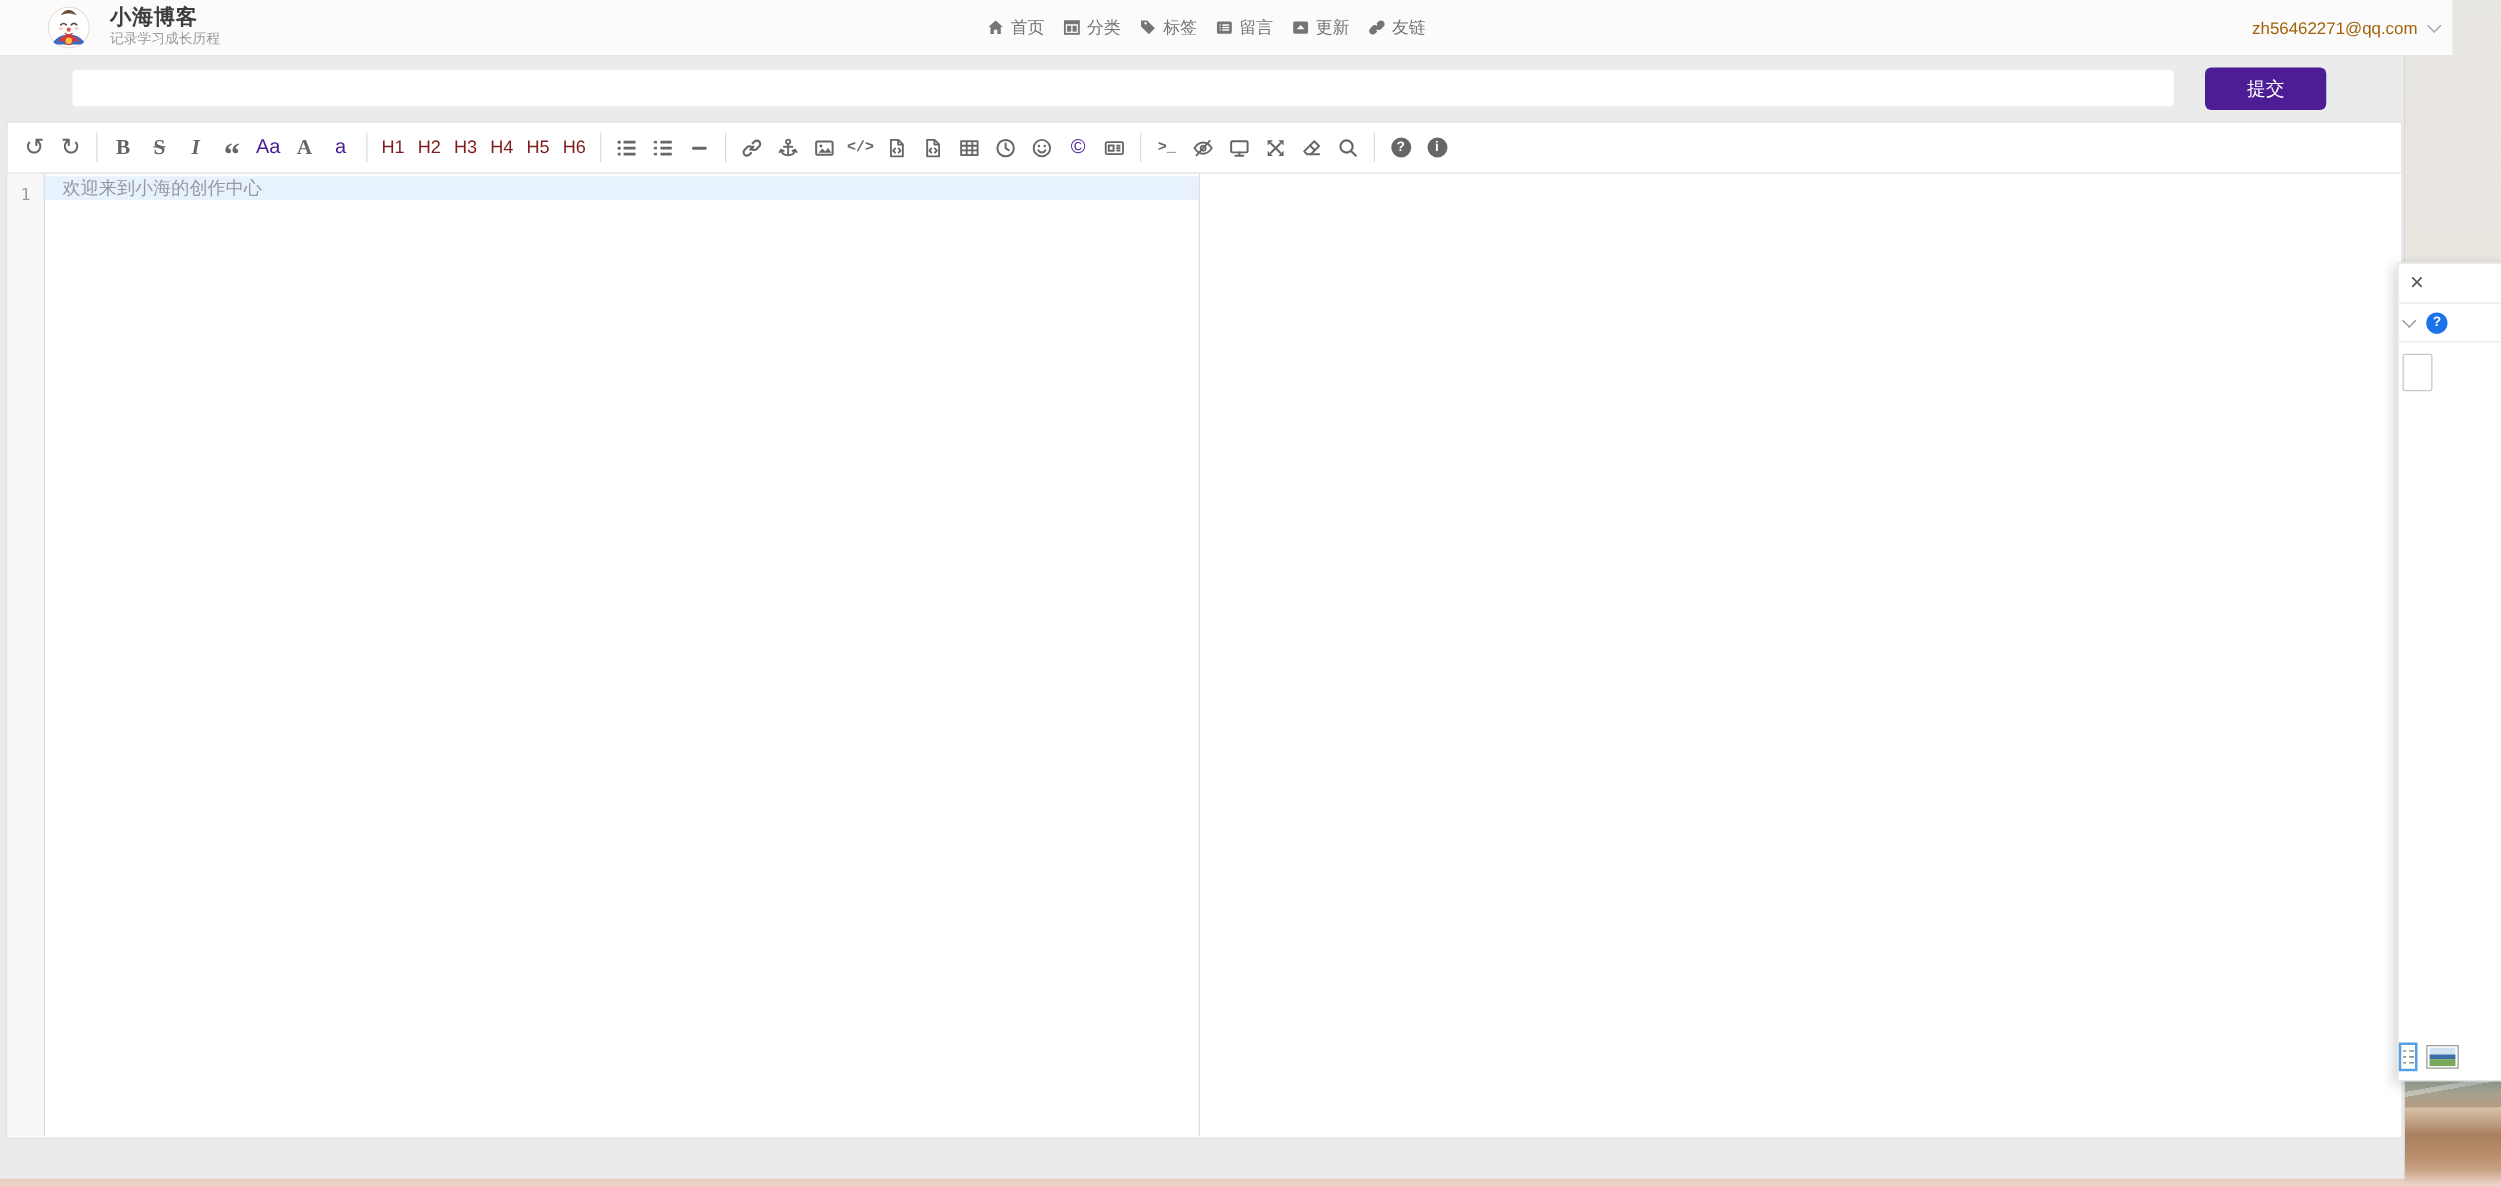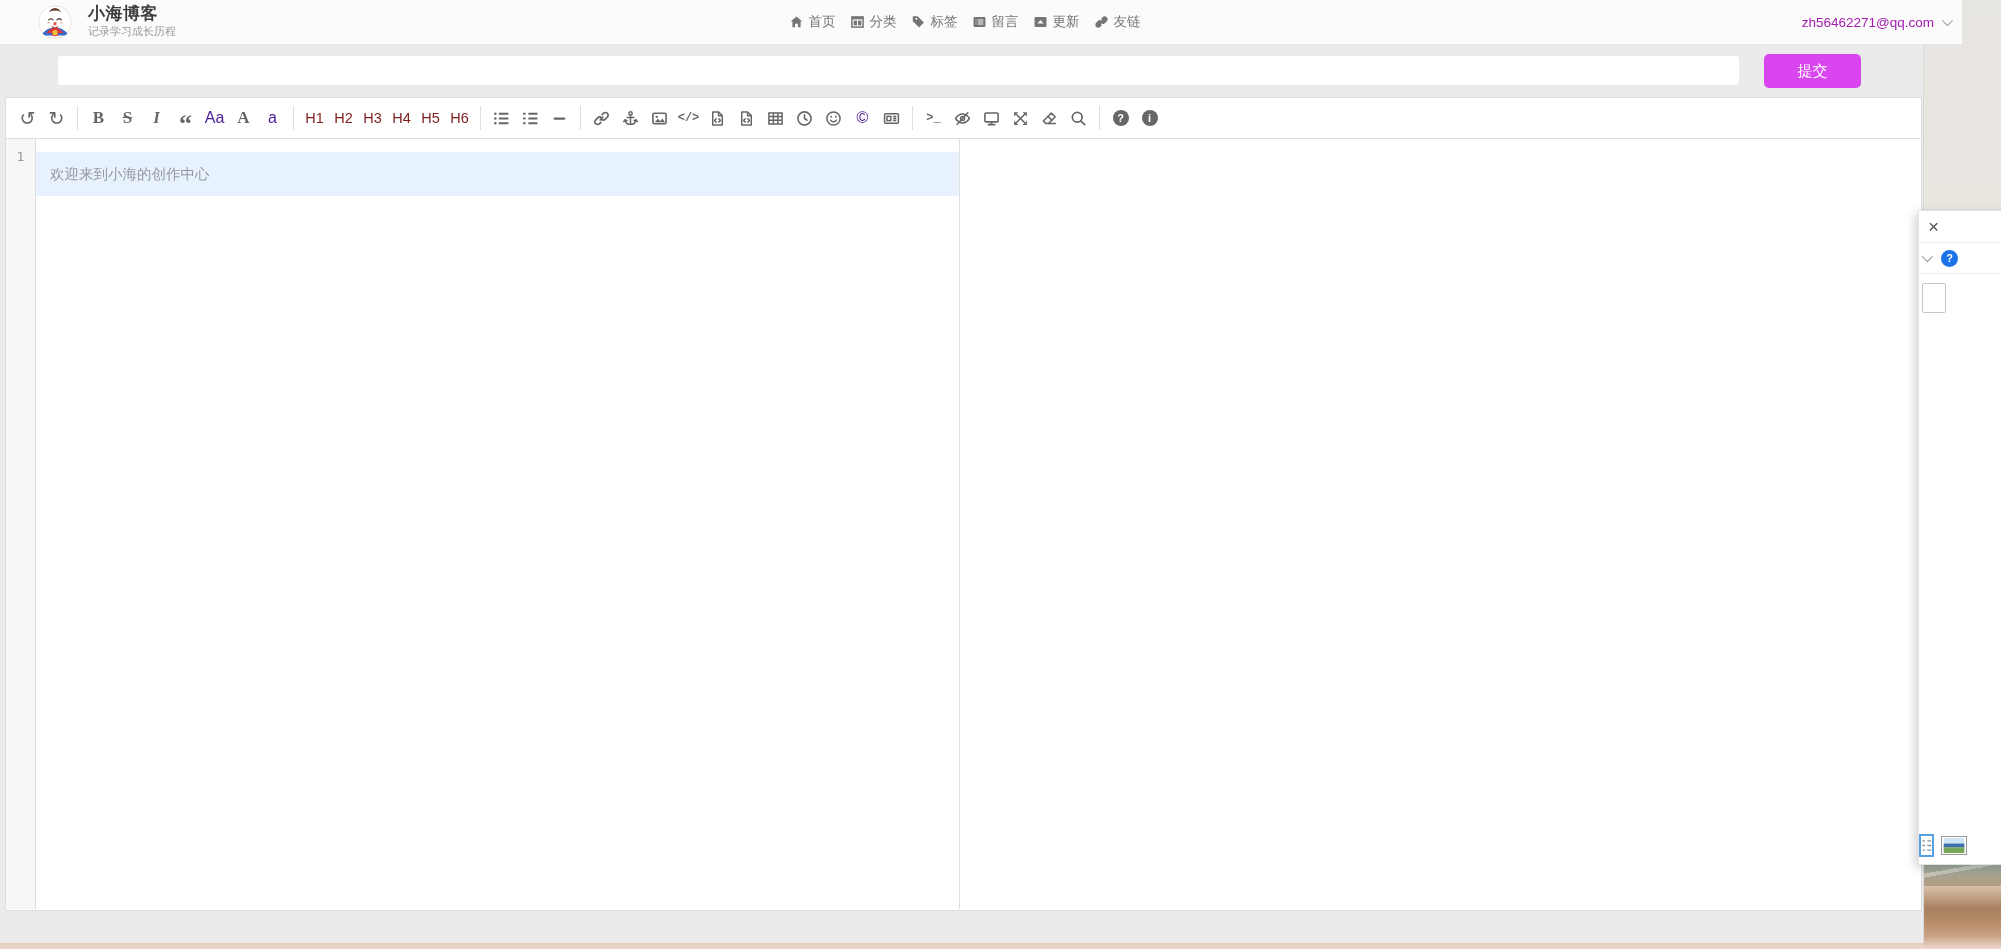--- a/index.html
+++ b/index.html
@@ -18,26 +18,26 @@
 
   
   .site-header{position:absolute;left:0;top:0;width:100%;height:44px;background:#fbfbfb;border-bottom:1px solid #e6e6e6;padding-left:39px;}
   .avatar{position:absolute;left:38px;top:5px;width:34px;height:34px;border-radius:50%;overflow:hidden;}
   .brand{position:absolute;left:88px;top:4px;}
   .site-title{font-size:17px;font-weight:bold;color:#3d3d3d;letter-spacing:.5px;line-height:20px;}
   .site-subtitle{font-size:11px;color:#9a9a9a;line-height:15px;}
   .main-nav{position:absolute;left:965px;top:0;height:44px;transform:translateX(-50%);display:flex;align-items:center;gap:15px;white-space:nowrap;}
   .nav-item{display:inline-flex;align-items:center;gap:5px;color:#757575;font-size:13.5px;cursor:pointer;text-decoration:none;}
   .nav-item svg{width:14px;height:14px;fill:#757575;}
-  .user-box{position:absolute;right:12px;top:0;height:44px;display:flex;align-items:center;gap:8px;color:#a21caf;font-size:13.5px;cursor:pointer;}
+  .user-box{position:absolute;right:12px;top:0;height:44px;display:flex;align-items:center;gap:8px;color:#a16207;font-size:13.5px;cursor:pointer;}
   .chev{display:inline-block;width:7px;height:7px;border-right:1.4px solid #9a9a9a;border-bottom:1.4px solid #9a9a9a;transform:rotate(45deg) translateY(-2px);}
 
   
   .title-input{position:absolute;left:57px;top:55px;width:1683px;height:31px;border:1px solid #ececec;border-radius:4px;background:#fff;box-sizing:border-box;padding:0 10px;font-size:14px;outline:none;}
-  .submit-btn{position:absolute;left:1764px;top:54px;width:97px;height:34px;border:0;border-radius:5px;background:#d946ef;color:#fff;font-size:15px;cursor:pointer;font-family:inherit;}
+  .submit-btn{position:absolute;left:1764px;top:54px;width:97px;height:34px;border:0;border-radius:5px;background:#4c1d95;color:#fff;font-size:15px;cursor:pointer;font-family:inherit;}
 
   
   .editor{position:absolute;left:5px;top:97px;width:1915px;height:812px;background:#fff;border:1px solid #ddd;}
   .toolbar{height:40px;border-bottom:1px solid #ddd;display:flex;align-items:center;padding-left:7px;}
   .tb{display:inline-flex;align-items:center;justify-content:center;width:29px;height:30px;border:0;background:transparent;color:#666;cursor:pointer;padding:0;font-family:inherit;}
   .tb svg{width:17px;height:17px;}
   .tsep{display:inline-block;width:1px;height:24px;background:#ddd;margin:0 6px;}
   .t-arrow{font-size:19px;line-height:19px;font-family:"DejaVu Sans",sans-serif;}
   .t-serif{font-family:"Liberation Serif",serif;font-weight:bold;font-size:17px;}
   .t-italic{font-style:italic;}
@@ -45,21 +45,21 @@
   .t-quote{font-family:"Liberation Serif",serif;font-weight:bold;font-size:26px;line-height:8px;padding-top:12px;}
   .t-case{font-size:16px;color:#4c1d95;}
   .t-h{font-weight:normal;font-size:14.5px;color:#7f1d1d;}
   .t-code{font-family:"Liberation Mono",monospace;font-weight:bold;font-size:12px;}
   .badge{width:16px;height:16px;border-radius:50%;background:#666;color:#fff;font-size:11px;font-weight:bold;display:flex;align-items:center;justify-content:center;}
 
   .cm{display:flex;height:770px;}
   .gutter{width:30px;background:#f7f7f7;border-right:1px solid #ddd;box-sizing:border-box;text-align:center;padding-top:5px;}
   .ln{font-size:13px;color:#999;font-family:"DejaVu Sans Mono",monospace;line-height:26px;}
   .code-pane{width:923px;padding-top:2px;}
-  .active-line{height:44px;background:#e8f2fe;display:flex;align-items:center;margin-top:11px;}
+  .active-line{height:19px;background:#e8f2fe;display:flex;align-items:center;}
   .cm-text{padding-left:14px;font-size:14.5px;color:#949aa0;}
   .vsep{width:1px;background:#ddd;}
   .preview-pane{flex:1;background:#fff;}
 
   
   .popup{position:absolute;left:1918px;top:210px;width:100px;height:653px;background:#fff;border:1px solid #e3e3e3;box-shadow:-3px 3px 10px rgba(0,0,0,.18);}
   .p-close-row{height:31px;border-bottom:1px solid #ececec;display:flex;align-items:center;padding-left:9px;}
   .p-close{font-size:19px;color:#555;cursor:pointer;line-height:19px;}
   .p-row2{height:30px;border-bottom:1px solid #ececec;display:flex;align-items:center;gap:11px;padding-left:3px;}
   .p-chev{display:inline-block;width:7px;height:7px;border-right:1.4px solid #8a8a8a;border-bottom:1.4px solid #8a8a8a;transform:rotate(45deg) translateY(-2px);cursor:pointer;}

